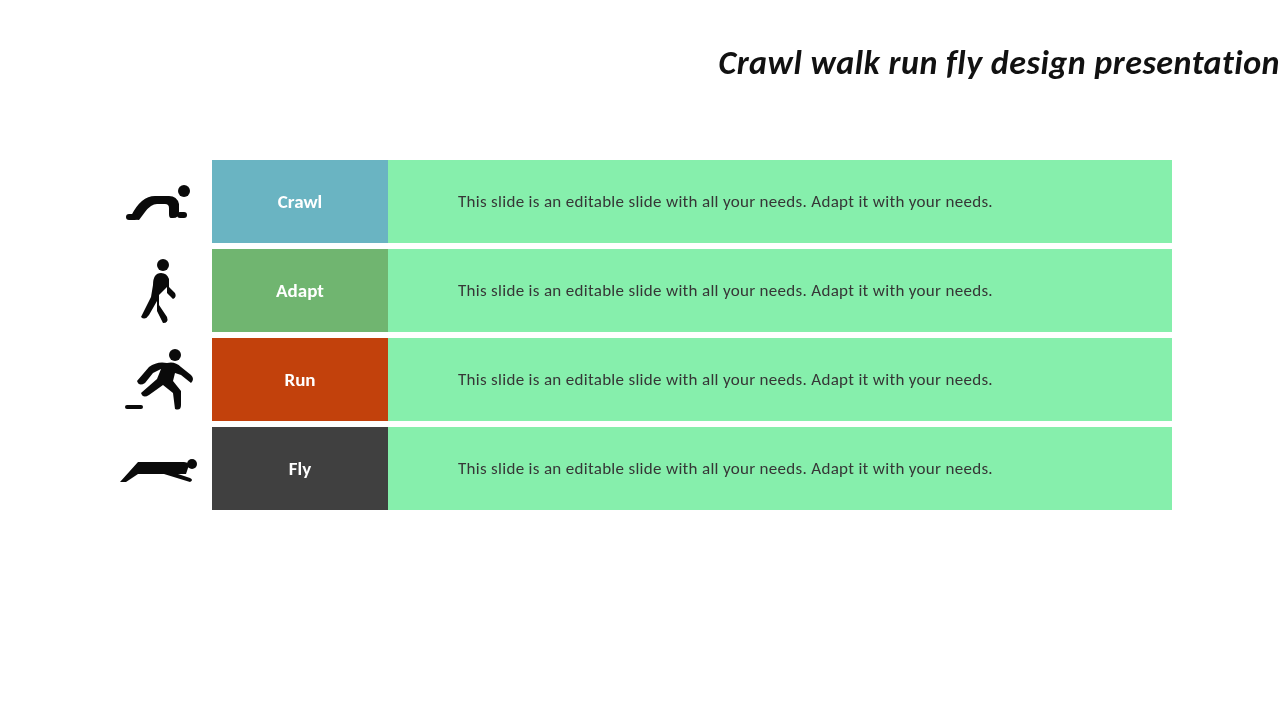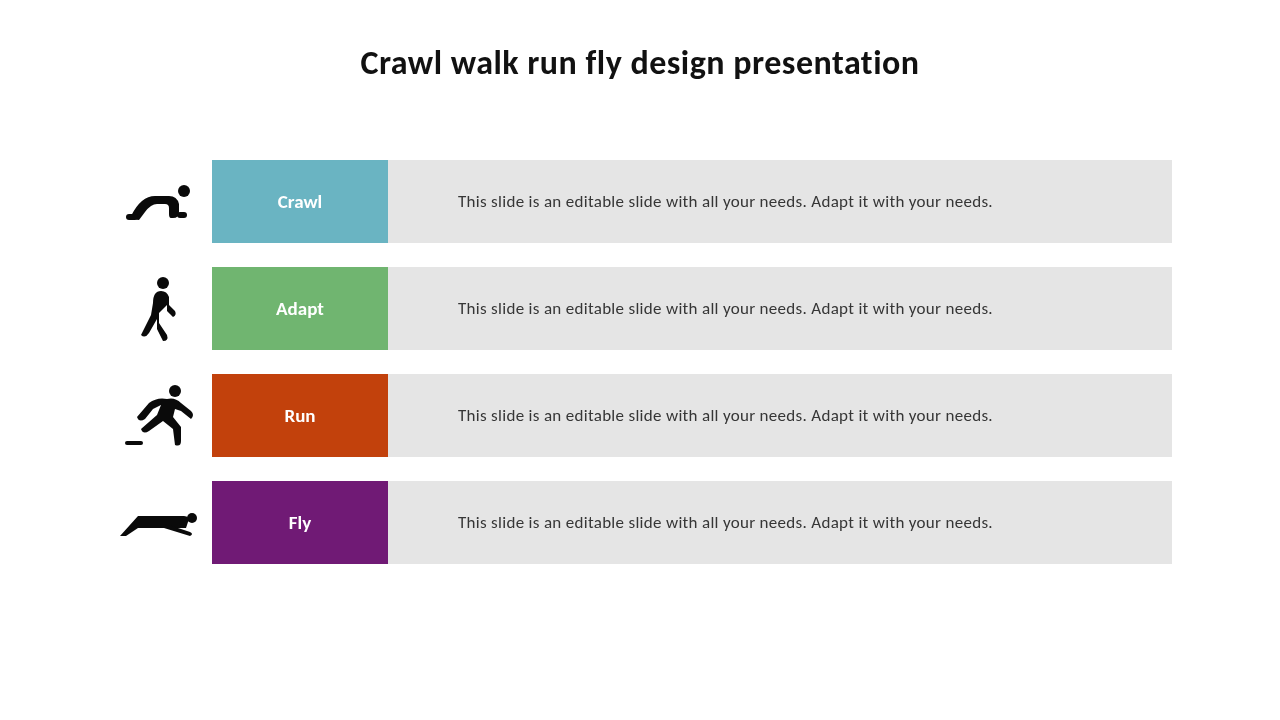--- a/index.html
+++ b/index.html
@@ -11,35 +11,36 @@
     font-family: "Segoe UI", Calibri, Arial, sans-serif;
     color: #1a1a1a;
   }
   .slide {
     width: 1280px;
     height: 720px;
     position: relative;
     box-sizing: border-box;
   }
   .title {
-    text-align: center;
+    text-align: right;
     font-size: 34px;
     font-weight: 600;
     letter-spacing: 0.5px;
     padding-top: 42px;
     color: #111;
+    font-style: italic;
   }
   .rows {
     position: absolute;
     top: 160px;
     left: 108px;
     right: 108px;
     display: flex;
     flex-direction: column;
-    gap: 24px;
+    gap: 6px;
   }
   .row {
     display: flex;
     align-items: stretch;
     height: 83px;
   }
   .icon-cell {
     width: 104px;
     display: flex;
     align-items: center;
@@ -52,21 +53,21 @@
     width: 176px;
     display: flex;
     align-items: center;
     justify-content: center;
     color: #ffffff;
     font-size: 19px;
     font-weight: 700;
   }
   .desc-cell {
     flex: 1;
-    background: #e5e5e5;
+    background: #86efac;
     display: flex;
     align-items: center;
     padding-left: 70px;
     font-size: 17px;
     color: #363636;
     letter-spacing: 0.3px;
   }
 </style>
 </head>
 <body>
@@ -113,18 +114,18 @@
     </div>
 
     <div class="row">
       <div class="icon-cell">
         <svg width="84" height="34" viewBox="0 0 84 34">
           <circle cx="74" cy="12" r="5"></circle>
           <path d="M2 30 L20 10 L66 10 Q72 10 70 16 L68 22 L20 22 L8 30 Z"></path>
           <path d="M48 18 L72 26 Q76 28 72 30 L46 22 Z"></path>
         </svg>
       </div>
-      <div class="label-cell" style="background:#701a75">Fly</div>
+      <div class="label-cell" style="background:#404040">Fly</div>
       <div class="desc-cell">This slide is an editable slide with all your needs.  Adapt it with your needs.</div>
     </div>
 
   </div>
 </div>
 
 </body></html>

